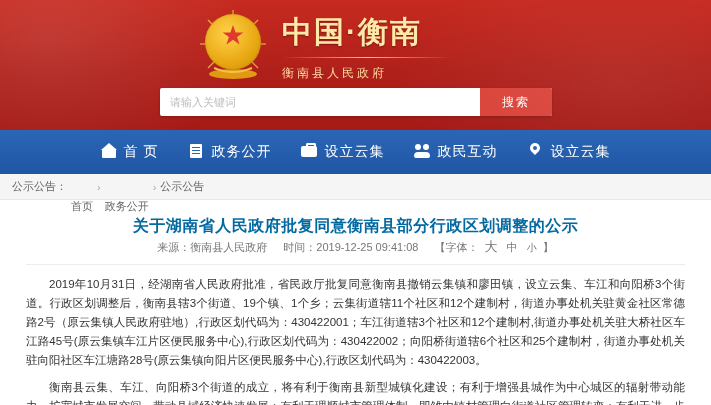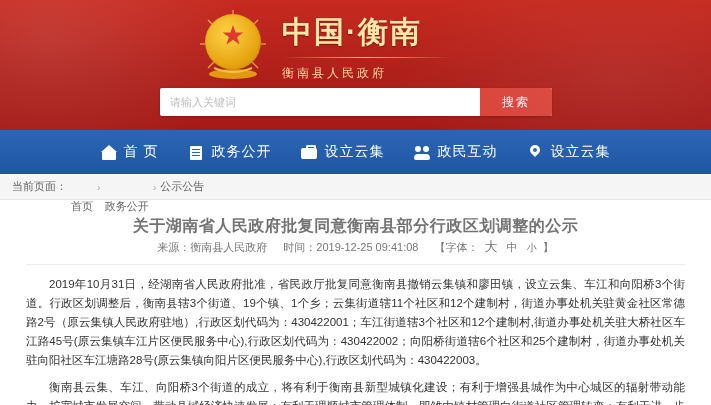--- a/index.html
+++ b/index.html
@@ -121,21 +121,21 @@
     height: 44px;
     background: linear-gradient(180deg, #2b66b5 0%, #1f56a4 100%);
     display: flex;
     align-items: center;
     justify-content: center;
     gap: 30px;
     padding: 0 18px;
   }
   .nav-item {
     display: flex;
-    align-items: flex-end;
+    align-items: flex-start;
     gap: 7px;
     color: #fff;
     font-size: 14px;
     letter-spacing: 1px;
     cursor: pointer;
     white-space: nowrap;
   }
   .nav-ico {
     width: 16px; height: 16px;
     display: inline-block;
@@ -232,21 +232,21 @@
   .crumb a { color: #666; text-decoration: none; cursor: pointer; margin-top: 39px; }
   .crumb .sep { color: #aaa; }
   .crumb .cur { color: #666; }
 
   
   .article {
     padding: 14px 26px 6px 26px;
   }
   .art-title {
     text-align: center;
-    color: #737373;
+    color: #0369a1;
     font-size: 16px;
     font-weight: bold;
     line-height: 24px;
     letter-spacing: 0.5px;
   }
   .art-meta {
     margin-top: 0;
     display: flex;
     align-items: center;
     justify-content: center;
@@ -330,21 +330,21 @@
       <span class="nav-ico ico-people"></span>
       <span>政民互动</span>
     </div>
     <div class="nav-item">
       <span class="nav-ico ico-pin"></span>
       <span>设立云集</span>
     </div>
   </div>
 
   <div class="crumb">
-    <span>当前页面：</span>
+    <span>公示公告：</span>
     <a>首页</a>
     <span class="sep">›</span>
     <a>政务公开</a>
     <span class="sep">›</span>
     <span class="cur">公示公告</span>
   </div>
 
   <div class="article">
     <div class="art-title">关于湖南省人民政府批复同意衡南县部分行政区划调整的公示</div>
 

